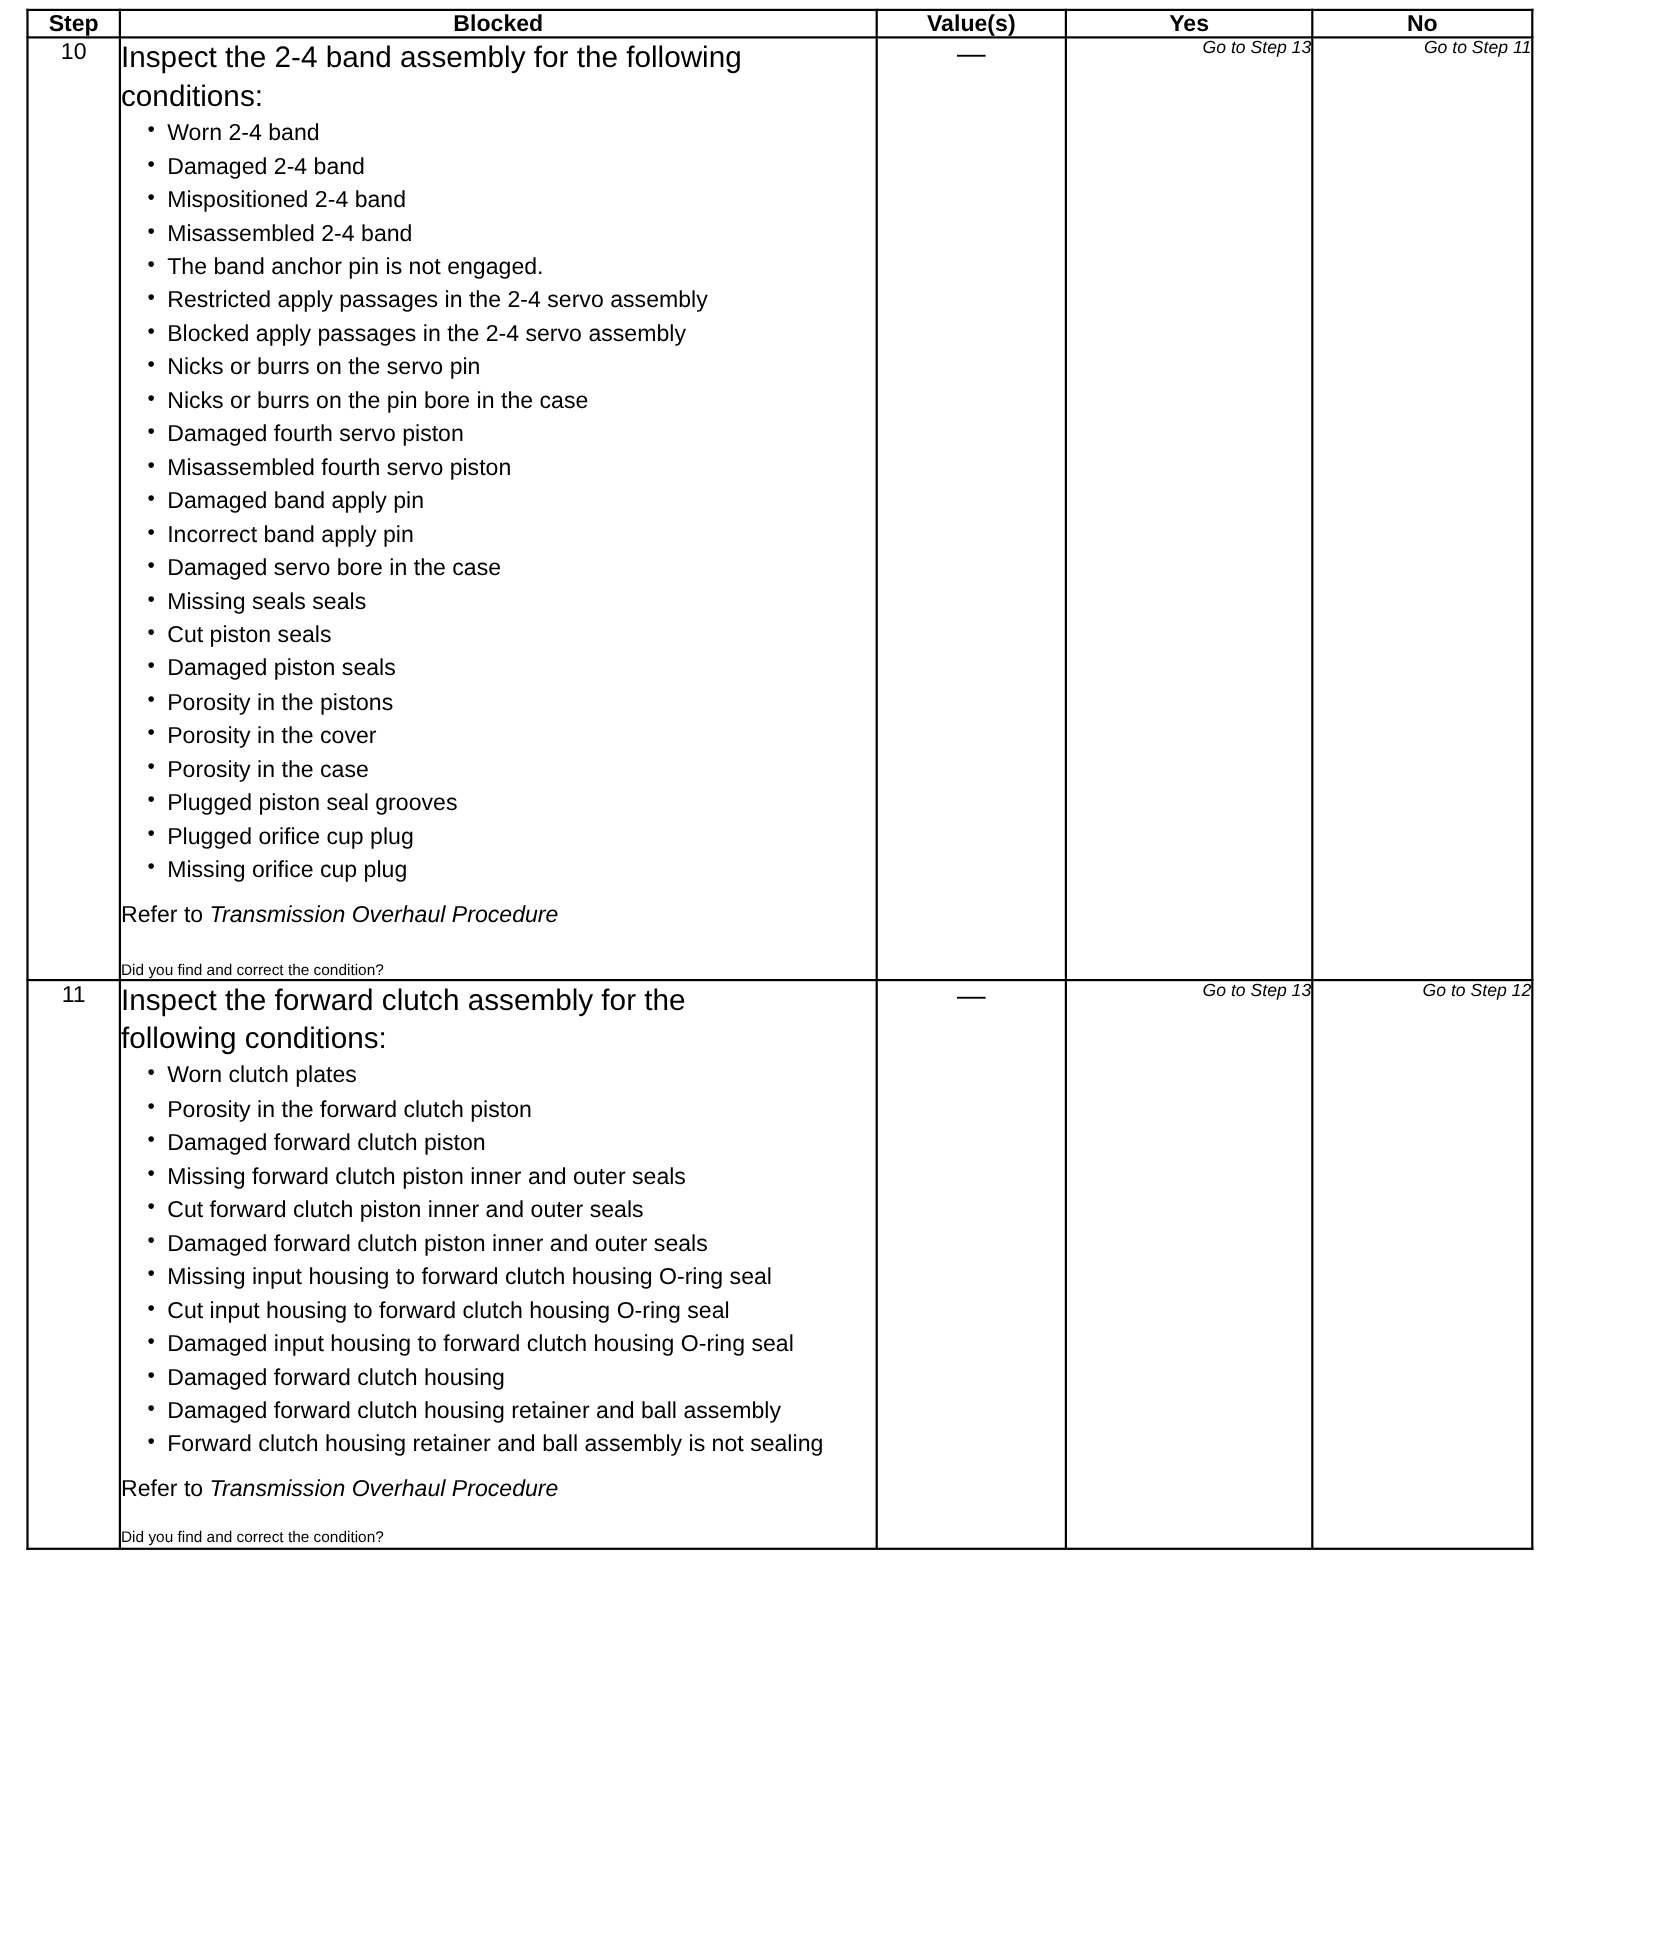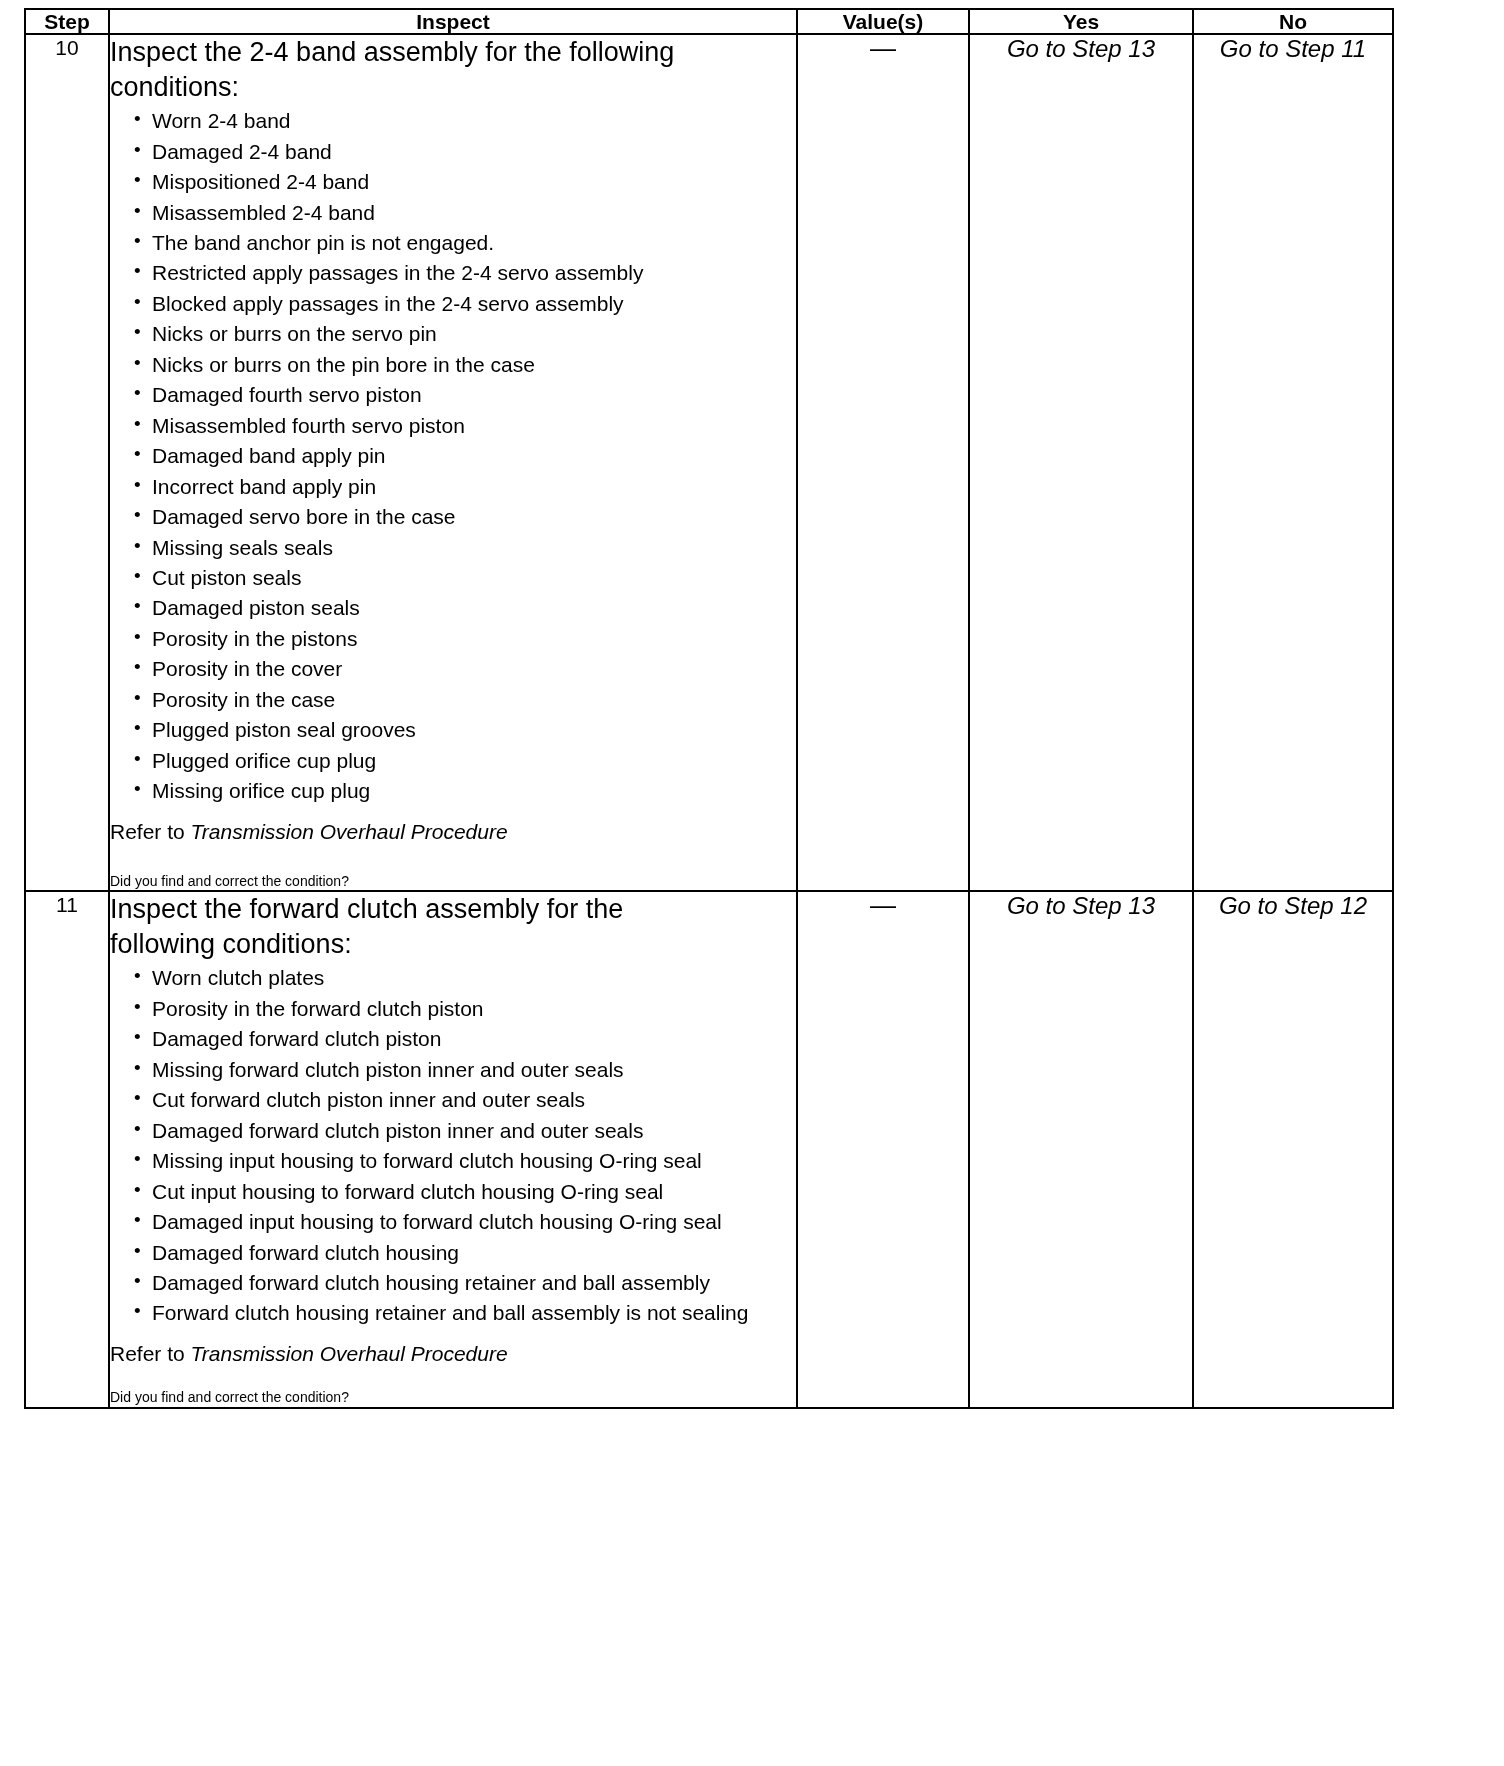--- a/index.html
+++ b/index.html
@@ -56,22 +56,22 @@
   td.action-cell {
     padding: 9px 10px 6px 12px;
   }
   td.value-cell {
     text-align: center;
     vertical-align: middle;
     font-size: 24px;
   }
   td.yn-cell {
     vertical-align: bottom;
-    text-align: center;
-    font-size: 24px;
+    text-align: right;
+    font-size: 16px;
     font-style: italic;
     padding-bottom: 9px;
   }
   .lead {
     font-size: 27px;
     line-height: 1.28;
     margin: 0 0 2px 0;
   }
   ul.cond {
     list-style: none;
@@ -121,21 +121,21 @@
     <colgroup>
       <col class="c-step">
       <col class="c-act">
       <col class="c-val">
       <col class="c-yes">
       <col class="c-no">
     </colgroup>
     <thead>
       <tr>
         <th>Step</th>
-        <th>Inspect</th>
+        <th>Blocked</th>
         <th>Value(s)</th>
         <th>Yes</th>
         <th>No</th>
       </tr>
     </thead>
     <tbody>
 
       <tr>
         <td class="step-cell">10</td>
         <td class="action-cell">

